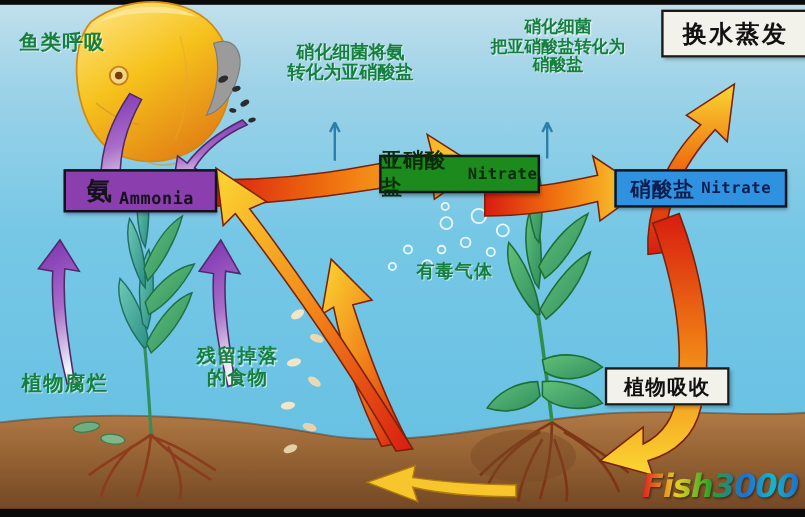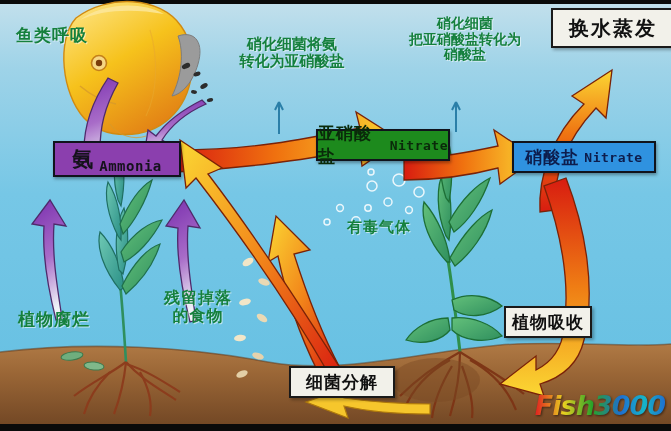--- a/index.html
+++ b/index.html
@@ -235,25 +235,22 @@
 
   <div class="chip" id="chip-nitrate" style="left:512px; top:141px; width:144px; height:32px; background:#2f92e0; color:#0d1d4d;">
     <span class="cn">硝酸盐</span>
     <span class="en">Nitrate</span>
   </div>
 
   <div class="wbox" style="left:551px; top:8px; width:124px; height:40px; font-size:20px; letter-spacing:2px;">
     <span>换水蒸发</span>
   </div>
 
-  <div class="wbox" style="left:289px; top:366px; width:106px; height:32px; font-size:17px; letter-spacing:1px;">
-    <span>细菌分解</span>
-  </div>
-
-  <div class="wbox" style="left:504px; top:306px; width:88px; height:32px; font-size:17px; letter-spacing:1px;">
+
+  <div class="wbox" style="left:504px; top:306px; width:104px; height:32px; font-size:17px; letter-spacing:1px;">
     <span>植物吸收</span>
   </div>
 
   <div class="lbl sh" style="left:4px; top:26px; width:96px; font-size:17px; letter-spacing:1px;">鱼类呼吸</div>
 
 
   <div class="lbl sh" style="left:222px; top:36px; width:140px; font-size:15px;">硝化细菌将氨
 转化为亚硝酸盐</div>
 
   <div class="lbl sh" style="left:391px; top:16px; width:148px; font-size:14px;">硝化细菌

